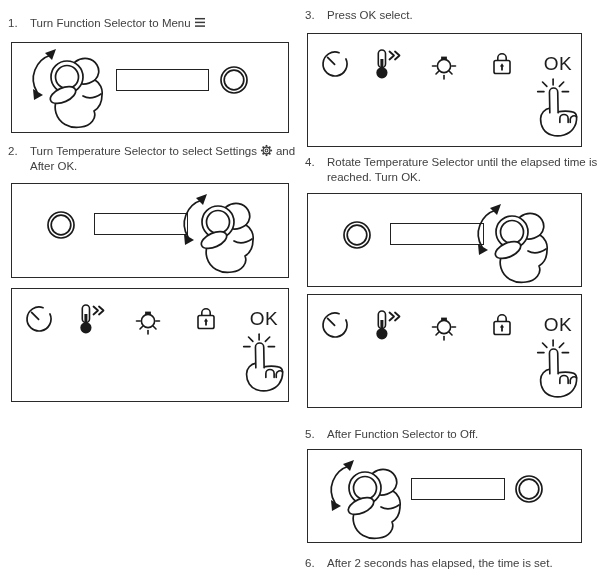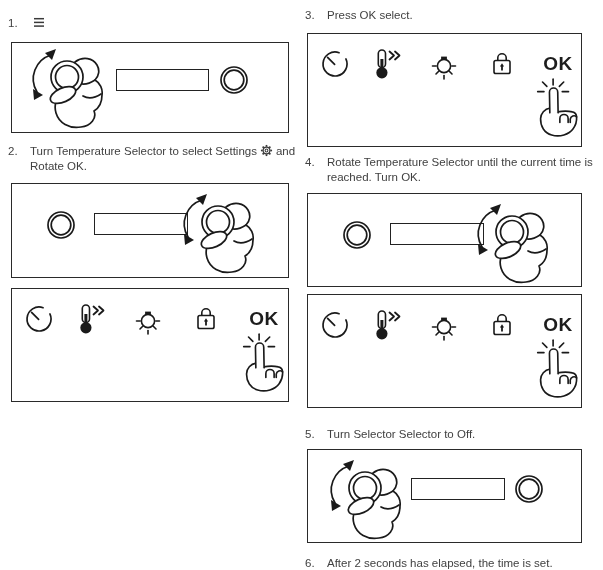--- a/index.html
+++ b/index.html
@@ -1,21 +1,21 @@
 <!DOCTYPE html>
 <html><head>
 <meta charset="utf-8">
 <style>
   html,body{margin:0;padding:0;background:#ffffff;}
   #page{position:relative;width:603px;height:570px;background:#fff;overflow:hidden;
         font-family:"Liberation Sans","DejaVu Sans",sans-serif;}
   .step{position:absolute;display:flex;font-size:11.5px;line-height:14.5px;color:#414141;}
   .step .num{flex:none;width:22px;}
   .step .txt{flex:1;}
-  .panel{position:absolute;border:1.6px solid #2a2a2a;background:#fff;box-sizing:border-box;font-weight:bold;}
+  .panel{position:absolute;border:1.6px solid #2a2a2a;background:#fff;box-sizing:border-box;}
   .panel svg,.panel .display,.panel .ok{position:absolute;}
   .display{border:1.6px solid #222;background:#fff;box-sizing:border-box;}
   .ok{font-size:19px;color:#1d1d1d;letter-spacing:.5px;transform:translate(-50%,-50%);white-space:nowrap;}
   .inline-icon{margin:0 3px;vertical-align:-1px;}
   #defs{position:absolute;width:0;height:0;overflow:hidden;}
 </style>
 </head>
 <body>
 
 <svg id="defs" aria-hidden="true">
@@ -104,40 +104,40 @@
       <circle cx="7" cy="7" r="3.6" fill="#fff" stroke="#3a3a3a" stroke-width="1.3"></circle>
       <circle cx="7" cy="7" r="1.5" fill="none" stroke="#3a3a3a" stroke-width="1.1"></circle>
     </symbol>
   </defs>
 </svg>
 
 <div id="page">
 
   <div class="step" style="left:8px;top:16px;width:288px">
     <span class="num">1.</span>
-    <span class="txt"><svg class="inline-icon" width="12" height="11">
+    <span class="txt"><span>Turn Function Selector to Menu</span><svg class="inline-icon" width="12" height="11">
           <use href="#sym-menu"></use>
         </svg></span>
   </div>
 
   <div class="panel" style="left:11px;top:42px;width:278px;height:91px">
     <svg width="108" height="84" style="left:11px;top:2px">
         <use href="#sym-knob-hand"></use>
       </svg>
     <div class="display" style="left:104px;top:26px;width:93px;height:22px"></div>
     <svg width="30" height="30" style="left:207px;top:22px">
         <use href="#sym-knob"></use>
       </svg>
   </div>
 
   <div class="step" style="left:8px;top:144px;width:292px">
     <span class="num">2.</span>
     <span class="txt"><span>Turn Temperature Selector to select Settings</span><svg class="inline-icon" width="13" height="13" style="vertical-align:-2px">
           <use href="#sym-gear"></use>
-        </svg><span>and</span><br><span>Rotate OK.</span></span>
+        </svg><span>and</span><br><span>After OK.</span></span>
   </div>
 
   <div class="panel" style="left:11px;top:183px;width:278px;height:95px">
     <svg width="30" height="30" style="left:34px;top:26px">
         <use href="#sym-knob"></use>
       </svg>
     <div class="display" style="left:82px;top:29px;width:94px;height:22px"></div>
     <svg width="108" height="84" style="left:162px;top:6px">
         <use href="#sym-knob-hand"></use>
       </svg>
@@ -181,21 +181,21 @@
         <use href="#sym-lock"></use>
       </svg>
     <div class="ok" style="left:250px;top:30px">OK</div>
     <svg width="52" height="62" style="left:222px;top:44px">
         <use href="#sym-press-hand"></use>
       </svg>
   </div>
 
   <div class="step" style="left:305px;top:155px;width:294px">
     <span class="num">4.</span>
-    <span class="txt"><span>Rotate Temperature Selector until the current time is</span><br><span>reached. Turn OK.</span></span>
+    <span class="txt"><span>Rotate Temperature Selector until the elapsed time is</span><br><span>reached. Turn OK.</span></span>
   </div>
 
   <div class="panel" style="left:307px;top:193px;width:275px;height:94px">
     <svg width="30" height="30" style="left:34px;top:26px">
         <use href="#sym-knob"></use>
       </svg>
     <div class="display" style="left:82px;top:29px;width:94px;height:22px"></div>
     <svg width="108" height="84" style="left:160px;top:6px">
         <use href="#sym-knob-hand"></use>
       </svg>
@@ -215,21 +215,21 @@
         <use href="#sym-lock"></use>
       </svg>
     <div class="ok" style="left:250px;top:30px">OK</div>
     <svg width="52" height="62" style="left:222px;top:44px">
         <use href="#sym-press-hand"></use>
       </svg>
   </div>
 
   <div class="step" style="left:305px;top:427px;width:292px">
     <span class="num">5.</span>
-    <span class="txt">Turn Selector Selector to Off.</span>
+    <span class="txt">After Function Selector to Off.</span>
   </div>
 
   <div class="panel" style="left:307px;top:449px;width:275px;height:94px">
     <svg width="108" height="84" style="left:13px;top:6px">
         <use href="#sym-knob-hand"></use>
       </svg>
     <div class="display" style="left:103px;top:28px;width:94px;height:22px"></div>
     <svg width="30" height="30" style="left:206px;top:24px">
         <use href="#sym-knob"></use>
       </svg>

